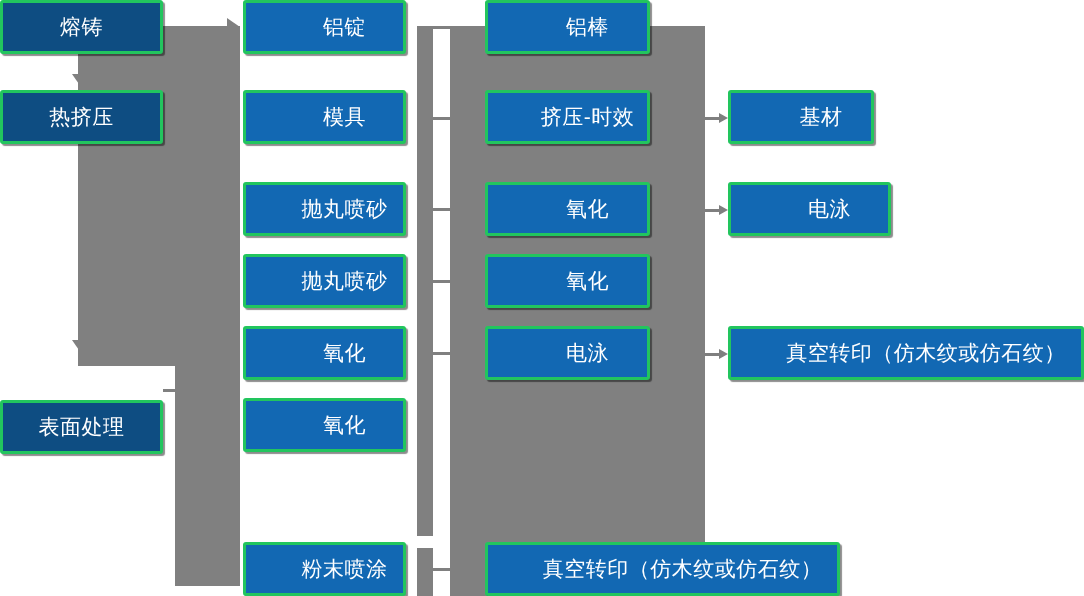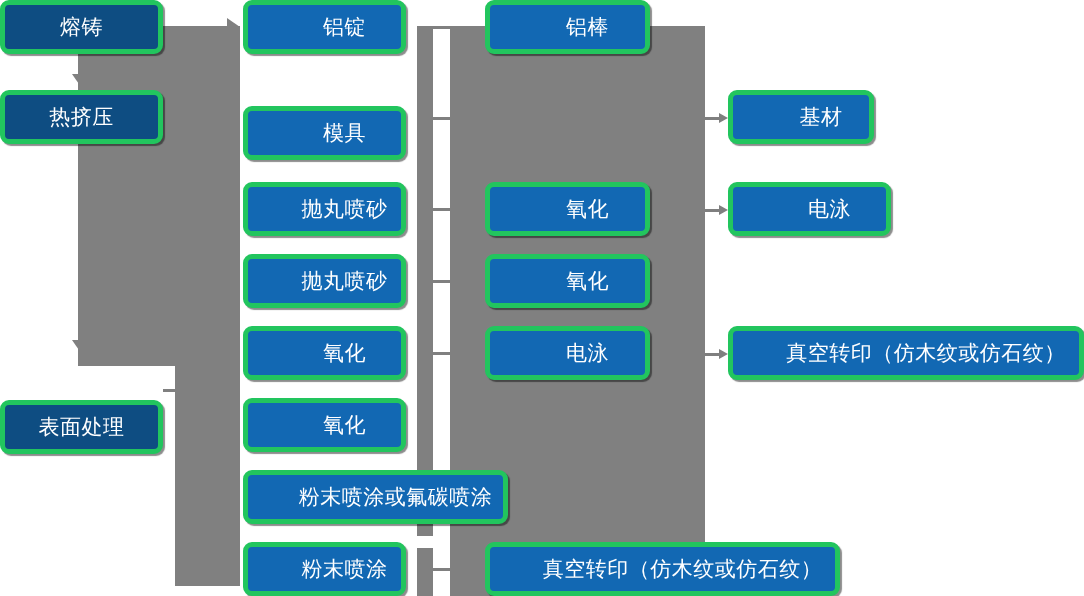--- a/index.html
+++ b/index.html
@@ -61,22 +61,22 @@
   .box {
     position: absolute;
     box-sizing: border-box;
     display: flex;
     align-items: center;
     justify-content: center;
     color: #ffffff;
     font-size: 21px;
     line-height: 1;
     letter-spacing: 0.5px;
-    border: 5px solid #22c55e;
-    border-radius: 9px;
+    border: 3px solid #22c55e;
+    border-radius: 3px;
     white-space: nowrap;
     box-shadow: 2px 2px 1px rgba(0,0,0,0.45);
   }
   .box.dark  { background: #0e4d82; }
   .box.light { background: #1268b3; padding-left: 40px; }
   .box .cap  { position: relative; top: -1px; }
 </style>
 </head>
 <body>
 
@@ -118,44 +118,44 @@
   <div class="box dark" style="left:0px; top:90px; width:163px; height:54px;">
     <span class="cap">热挤压</span>
   </div>
   <div class="box dark" style="left:0px; top:362px; width:163px; height:54px;margin-top:38px;">
     <span class="cap">表面处理</span>
   </div>
 
   <div class="box light" style="left:243px; top:0px; width:163px; height:54px;">
     <span class="cap">铝锭</span>
   </div>
-  <div class="box light" style="left:243px; top:90px; width:163px; height:54px;margin-top:16px;">
+  <div class="box light" style="left:243px; top:90px; width:163px; height:54px;">
     <span class="cap">模具</span>
   </div>
   <div class="box light" style="left:243px; top:182px; width:163px; height:54px;">
     <span class="cap">抛丸喷砂</span>
   </div>
   <div class="box light" style="left:243px; top:254px; width:163px; height:54px;">
     <span class="cap">抛丸喷砂</span>
   </div>
   <div class="box light" style="left:243px; top:326px; width:163px; height:54px;">
     <span class="cap">氧化</span>
   </div>
   <div class="box light" style="left:243px; top:398px; width:163px; height:54px;">
     <span class="cap">氧化</span>
   </div>
-  <div class="box light" style="left:243px; top:470px; width:265px; height:54px;">
-    <span class="cap">粉末喷涂或氟碳喷涂</span>
-  </div>
   <div class="box light" style="left:243px; top:542px; width:163px; height:54px;">
     <span class="cap">粉末喷涂</span>
   </div>
 
   <div class="box light" style="left:485px; top:0px; width:165px; height:54px;">
     <span class="cap">铝棒</span>
+  </div>
+  <div class="box light" style="left:485px; top:90px; width:165px; height:54px;">
+    <span class="cap">挤压-时效</span>
   </div>
   <div class="box light" style="left:485px; top:182px; width:165px; height:54px;">
     <span class="cap">氧化</span>
   </div>
   <div class="box light" style="left:485px; top:254px; width:165px; height:54px;">
     <span class="cap">氧化</span>
   </div>
   <div class="box light" style="left:485px; top:326px; width:165px; height:54px;">
     <span class="cap">电泳</span>
   </div>

